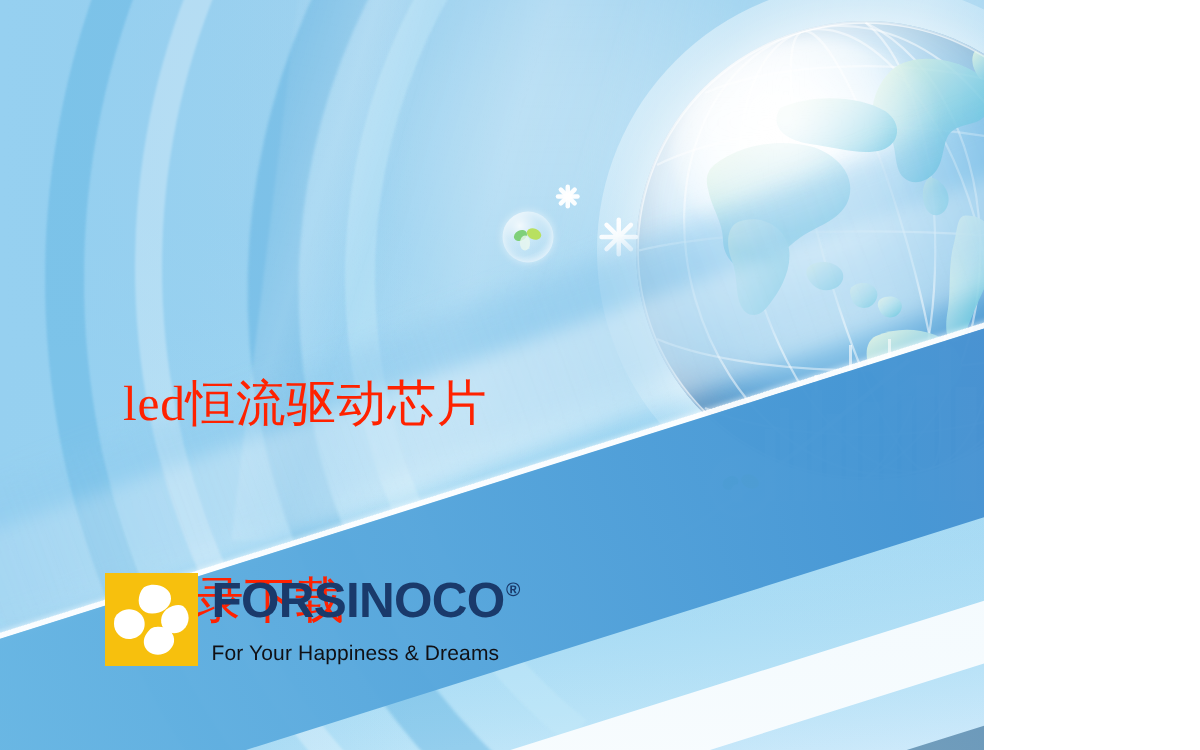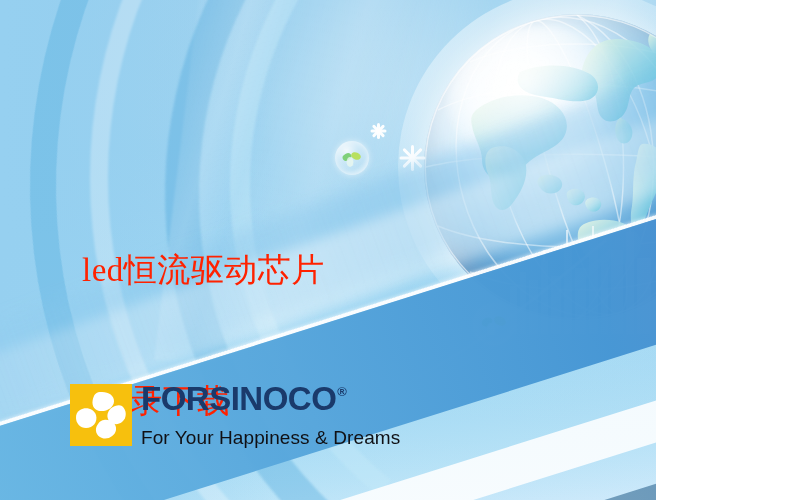--- a/index.html
+++ b/index.html
@@ -307,21 +307,21 @@
     font-family: "Liberation Sans", sans-serif;
   }
   .logo-reg {
     font-size: 13px;
     line-height: 1;
     margin-top: 3px;
     margin-left: 1px;
   }
   .logo-tag {
     color: #101014;
-    font-size: 19px;
+    font-size: 14px;
     letter-spacing: 0.1px;
     margin-top: 11px;
     font-family: "Liberation Sans", sans-serif;
   }
 </style>
 </head>
 <body>
 
 <div id="banner">
 

